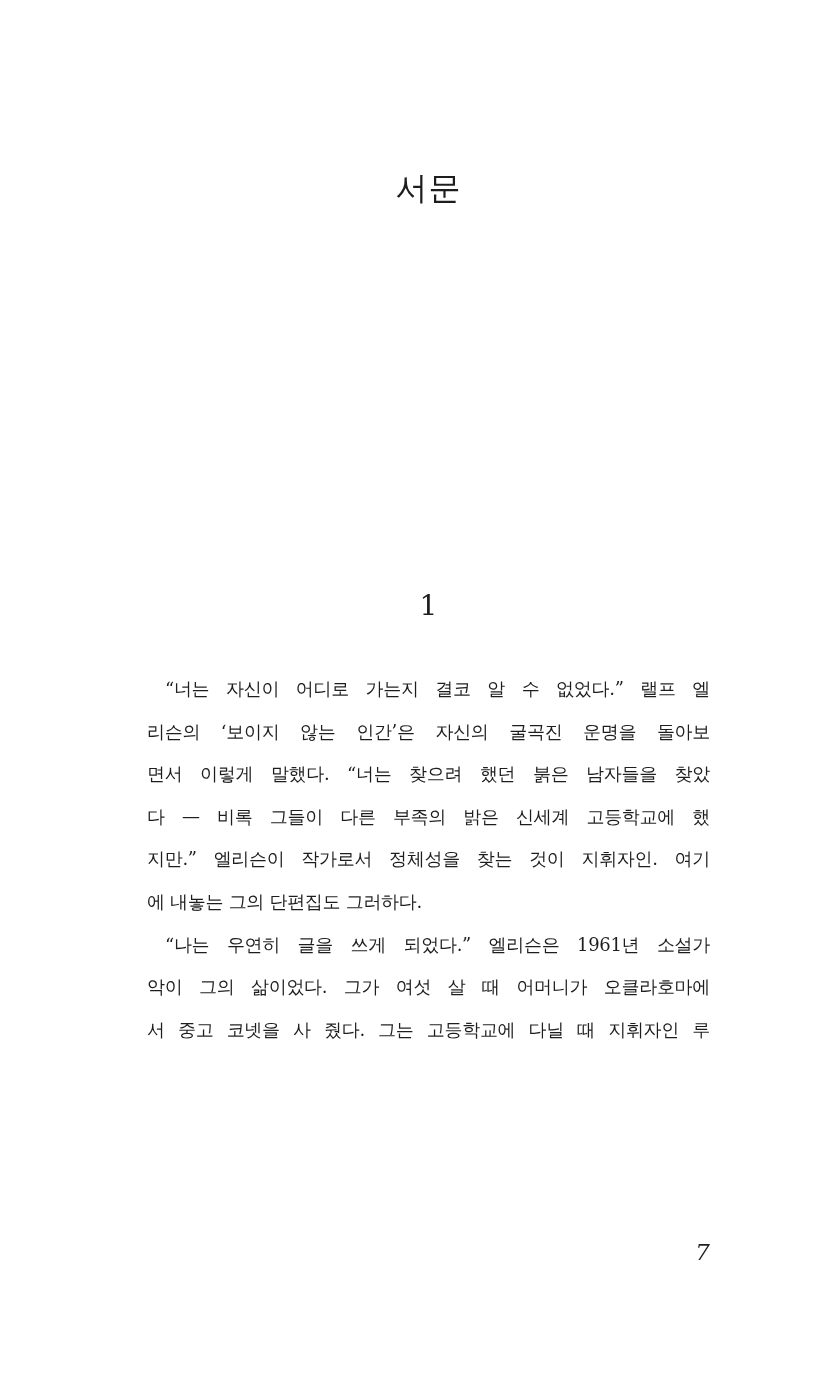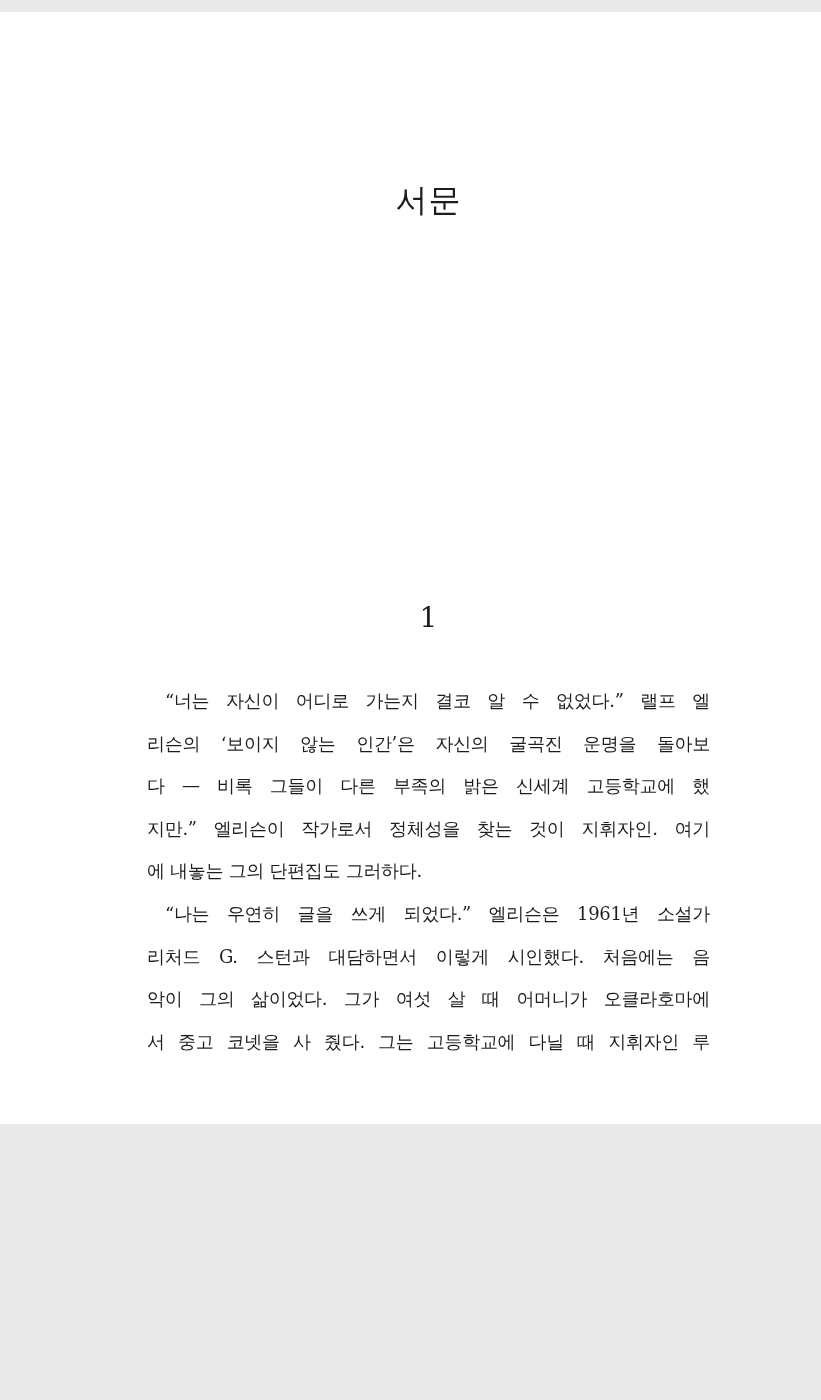--- a/index.html
+++ b/index.html
@@ -3,22 +3,22 @@
 <meta charset="utf-8">
 <style>
   html, body {
     margin: 0;
     padding: 0;
     background: #e9e9e9;
   }
   .page {
     position: relative;
     width: 821px;
-    height: 1112px;
-    margin: 12px auto;
+    height: 1400px;
+    margin: 0 auto;
     background: #ffffff;
     color: #1d1d1d;
     font-family: "DejaVu Serif", "Liberation Serif", serif;
     overflow: hidden;
   }
   .title {
     position: absolute;
     top: 168px;
     left: 147px;
     width: 563px;
@@ -75,23 +75,23 @@
 <body>
 
 <div class="page">
   <h1 class="title">서문</h1>
 
   <div class="section-number">1</div>
 
   <div class="text-block" id="text-block">
       <div class="text-line first">“너는 자신이 어디로 가는지 결코 알 수 없었다.” 랠프 엘</div>
       <div class="text-line">리슨의 ‘보이지 않는 인간’은 자신의 굴곡진 운명을 돌아보</div>
+      <div class="text-line">면서 이렇게 말했다. “너는 찾으려 했던 붉은 남자들을 찾았</div>
       <div class="text-line">다 — 비록 그들이 다른 부족의 밝은 신세계 고등학교에 했</div>
       <div class="text-line">지만.” 엘리슨이 작가로서 정체성을 찾는 것이 지휘자인. 여기</div>
       <div class="text-line para-end">에 내놓는 그의 단편집도 그러하다.</div>
       <div class="text-line first">“나는 우연히 글을 쓰게 되었다.” 엘리슨은 1961년 소설가</div>
-      <div class="text-line">리처드 G. 스턴과 대담하면서 이렇게 시인했다. 처음에는 음</div>
       <div class="text-line">악이 그의 삶이었다. 그가 여섯 살 때 어머니가 오클라호마에</div>
       <div class="text-line">서 중고 코넷을 사 줬다. 그는 고등학교에 다닐 때 지휘자인 루</div>
     </div>
 
   <div class="page-number">7</div>
 </div>
 
 </body></html>

